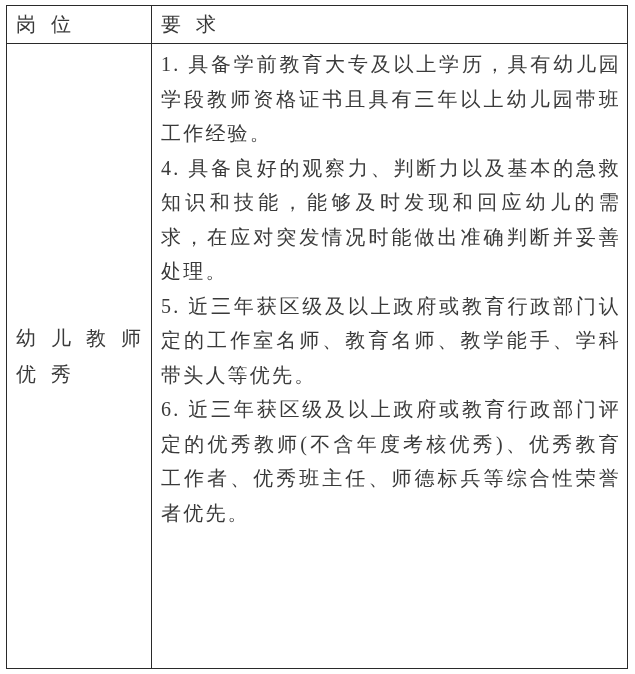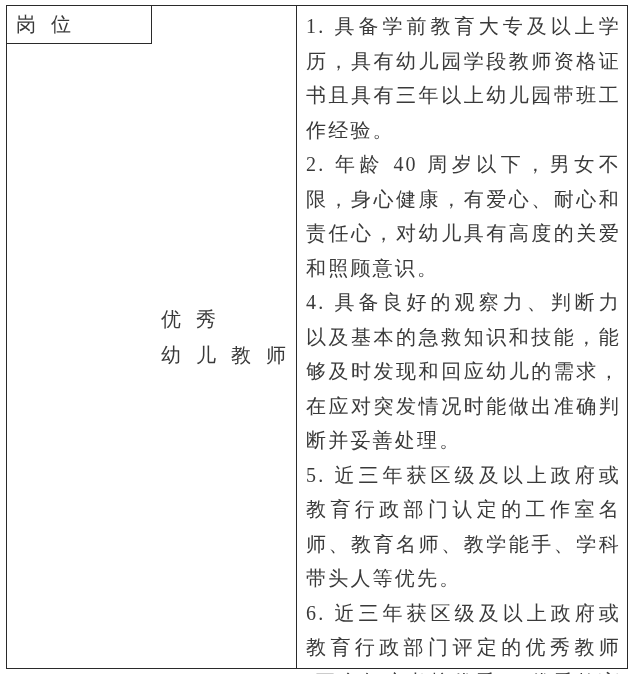--- a/index.html
+++ b/index.html
@@ -9,21 +9,21 @@
     font-family: "Liberation Serif", "DejaVu Serif", serif;
     color: #3a3a3a;
     overflow: hidden;
   }
   .job-table {
     position: absolute;
     left: 6px; top: 5px;
     width: 622px; height: 664px;
     border: 1.5px solid #2a2a2a;
     display: flex;
-    flex-direction: row;
+    flex-direction: column;
   }
   .header-row {
     display: flex;
     flex: none;
     height: 38px;
     border-bottom: 1.5px solid #2a2a2a;
   }
   .body-row {
     display: flex;
     flex: 1 1 auto;
@@ -67,27 +67,27 @@
     text-justify: inter-character;
     color: #3a3a3a;
   }
 </style>
 </head>
 <body>
 
 <div class="job-table">
   <div class="header-row">
     <div class="col-position header-cell">岗 位</div>
+    <div class="col-requirements header-cell">要 求</div>
   </div>
   <div class="body-row">
     <div class="col-position position-cell">
+      <div>幼 儿 教 师</div>
       <div>优 秀</div>
-      <div>幼 儿 教 师</div>
     </div>
     <div class="col-requirements requirements-cell">
         <p class="req-item">1. 具备学前教育大专及以上学历，具有幼儿园学段教师资格证书且具有三年以上幼儿园带班工作经验。</p>
-        <p class="req-item">2. 年龄 40 周岁以下，男女不限，身心健康，有爱心、耐心和责任心，对幼儿具有高度的关爱和照顾意识。</p>
         <p class="req-item">4. 具备良好的观察力、判断力以及基本的急救知识和技能，能够及时发现和回应幼儿的需求，在应对突发情况时能做出准确判断并妥善处理。</p>
         <p class="req-item">5. 近三年获区级及以上政府或教育行政部门认定的工作室名师、教育名师、教学能手、学科带头人等优先。</p>
         <p class="req-item">6. 近三年获区级及以上政府或教育行政部门评定的优秀教师(不含年度考核优秀)、优秀教育工作者、优秀班主任、师德标兵等综合性荣誉者优先。</p>
       </div>
   </div>
 </div>
 
 </body></html>

